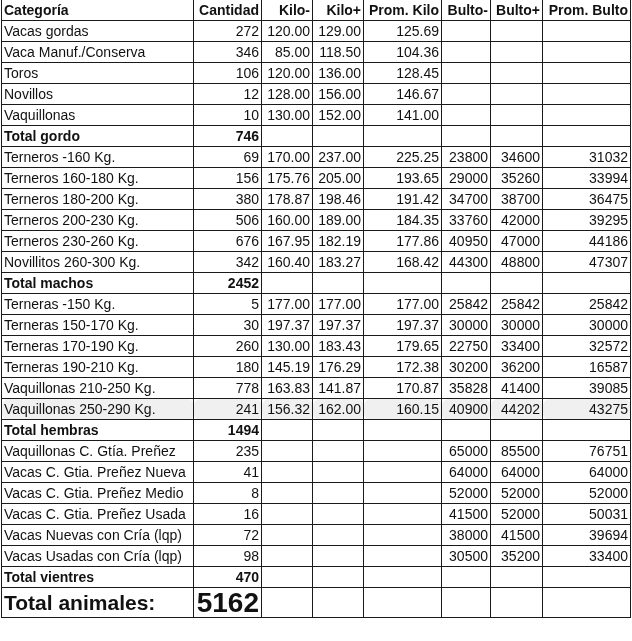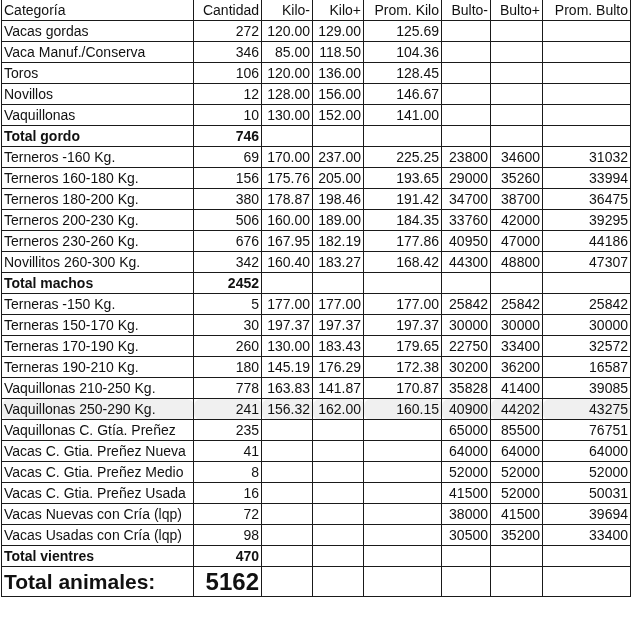--- a/index.html
+++ b/index.html
@@ -13,27 +13,27 @@
     color: #111;
   }
   td, th {
     border: 1px solid #1a1a1a;
     height: 20px;
     padding: 0 2px;
     white-space: nowrap;
     overflow: hidden;
     line-height: 20px;
   }
-  thead th { border-top: none; font-weight: normal; }
+  thead th { border-top: none; font-weight: bold; }
   th.left, td.left { text-align: left; }
   th.right, td.right { text-align: right; }
   tr.total td { font-weight: bold; }
   tr.grand td { height: 29px; }
   tr.grand td.label { font-size: 21px; font-weight: bold; }
-  tr.grand td.qty { font-size: 24px; font-weight: bold; }
+  tr.grand td.qty { font-size: 28px; font-weight: bold; }
   tr.shaded td { background: #f0f0f0; border-radius: 7px; }
   col.c1 { width: 192px; }
   col.c2 { width: 68px; }
   col.c3 { width: 51px; }
   col.c4 { width: 51px; }
   col.c5 { width: 78px; }
   col.c6 { width: 49px; }
   col.c7 { width: 52px; }
   col.c8 { width: 88px; }
 </style>
@@ -247,20 +247,30 @@
       <tr class="shaded">
         <td class="left label">Vaquillonas 250-290 Kg.</td>
         <td class="right qty">241</td>
         <td class="right">156.32</td>
         <td class="right">162.00</td>
         <td class="right">160.15</td>
         <td class="right">40900</td>
         <td class="right">44202</td>
         <td class="right">43275</td>
       </tr>
+      <tr class="total">
+        <td class="left label">Total hembras</td>
+        <td class="right qty">1494</td>
+        <td class="right"></td>
+        <td class="right"></td>
+        <td class="right"></td>
+        <td class="right"></td>
+        <td class="right"></td>
+        <td class="right"></td>
+      </tr>
       <tr class="data">
         <td class="left label">Vaquillonas C. Gtía. Preñez</td>
         <td class="right qty">235</td>
         <td class="right"></td>
         <td class="right"></td>
         <td class="right"></td>
         <td class="right">65000</td>
         <td class="right">85500</td>
         <td class="right">76751</td>
       </tr>

